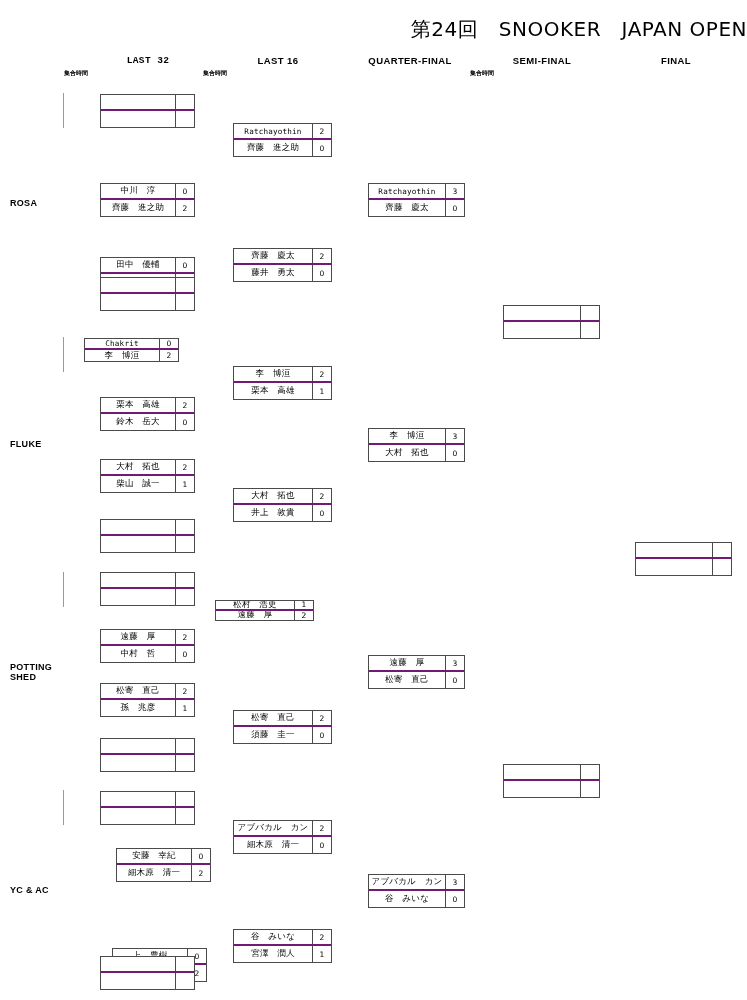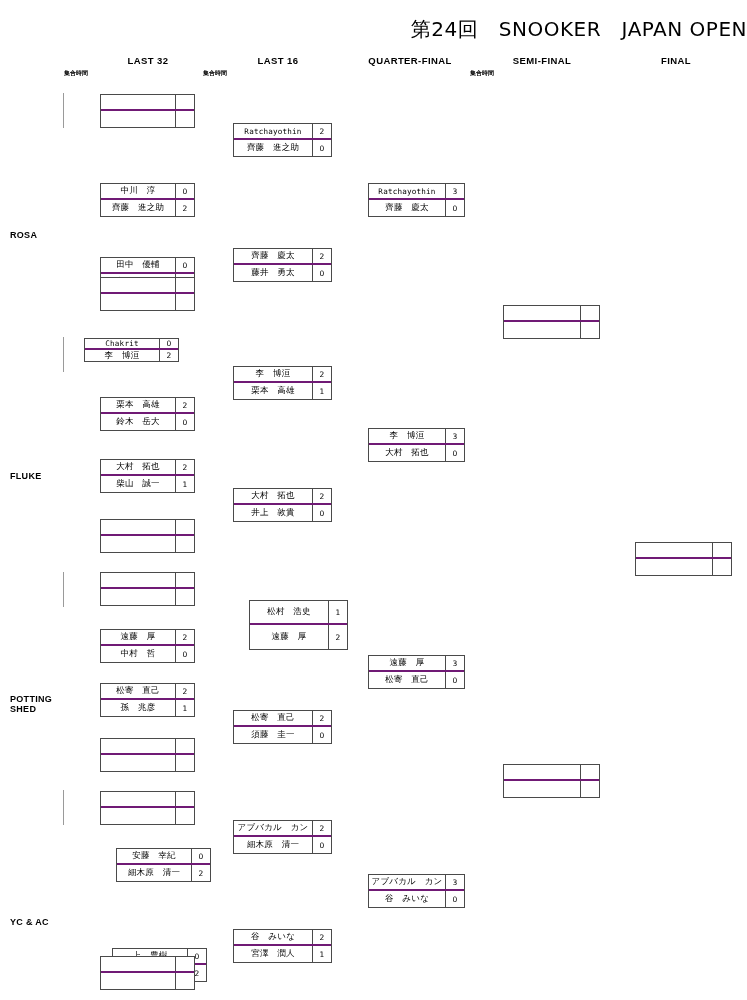--- a/index.html
+++ b/index.html
@@ -21,21 +21,21 @@
     position:absolute;font-size:9.5px;font-weight:bold;letter-spacing:0.4px;
     text-align:center;white-space:nowrap;
   }
   .meet-time{
     position:absolute;font-size:6px;font-weight:bold;white-space:nowrap;
     font-family:"DejaVu Sans","Liberation Sans",sans-serif;
   }
 
   .venue{
     position:absolute;font-size:9px;font-weight:bold;letter-spacing:0.3px;
-    line-height:10px;white-space:pre-line;margin-top:32px;
+    line-height:10px;white-space:pre-line;
   }
 
   
   .match{
     position:absolute;
     border:1px solid #4a4a4a;
     box-sizing:border-box;
     background:#fff;
   }
   .match .row{
@@ -59,21 +59,21 @@
   
   .vline{position:absolute;width:1px;background:#9a9a9a;}
 </style>
 </head>
 <body>
 
 <div id="stage">
 
   <div class="title">第24回　SNOOKER　JAPAN OPEN</div>
 
-  <div class="round-head" style="left:78px;top:55px;width:140px;">LAST 32</div>
+  <div class="round-head" style="left:78px;top:55px;width:140px;font-family:Liberation Mono, monospace;">LAST 32</div>
   <div class="round-head" style="left:208px;top:55px;width:140px;">LAST 16</div>
   <div class="round-head" style="left:340px;top:55px;width:140px;">QUARTER-FINAL</div>
   <div class="round-head" style="left:472px;top:55px;width:140px;">SEMI-FINAL</div>
   <div class="round-head" style="left:606px;top:55px;width:140px;">FINAL</div>
 
   <div class="meet-time" style="left:64px;top:69px;">集合時間</div>
   <div class="meet-time" style="left:203px;top:69px;">集合時間</div>
   <div class="meet-time" style="left:470px;top:69px;">集合時間</div>
 
   <div class="venue" style="left:10px;top:198px;">ROSA</div>
@@ -284,21 +284,21 @@
   <div class="match" style="left:233px;top:488px;width:99px;height:34px;">
     <div class="row top">
         <span class="name">大村　拓也</span>
         <span class="score">2</span>
       </div>
     <div class="row">
         <span class="name">井上　敦貴</span>
         <span class="score">0</span>
       </div>
   </div>
-  <div class="match" style="left:249px;top:600px;width:99px;height:50px;">
+  <div class="match" style="left:215px;top:600px;width:99px;height:21px;">
     <div class="row top">
         <span class="name">松村　浩史</span>
         <span class="score">1</span>
       </div>
     <div class="row">
         <span class="name">遠藤　厚</span>
         <span class="score">2</span>
       </div>
   </div>
   <div class="match" style="left:233px;top:710px;width:99px;height:34px;">

